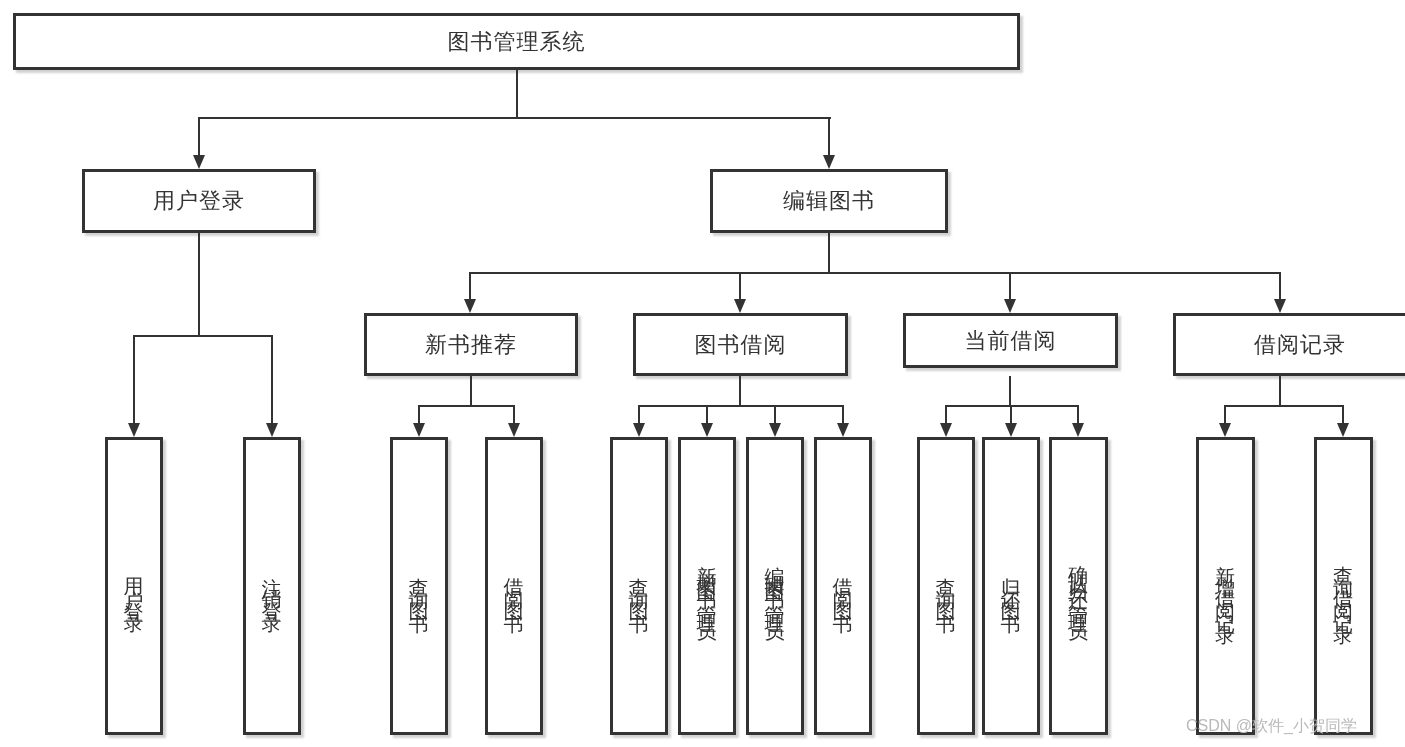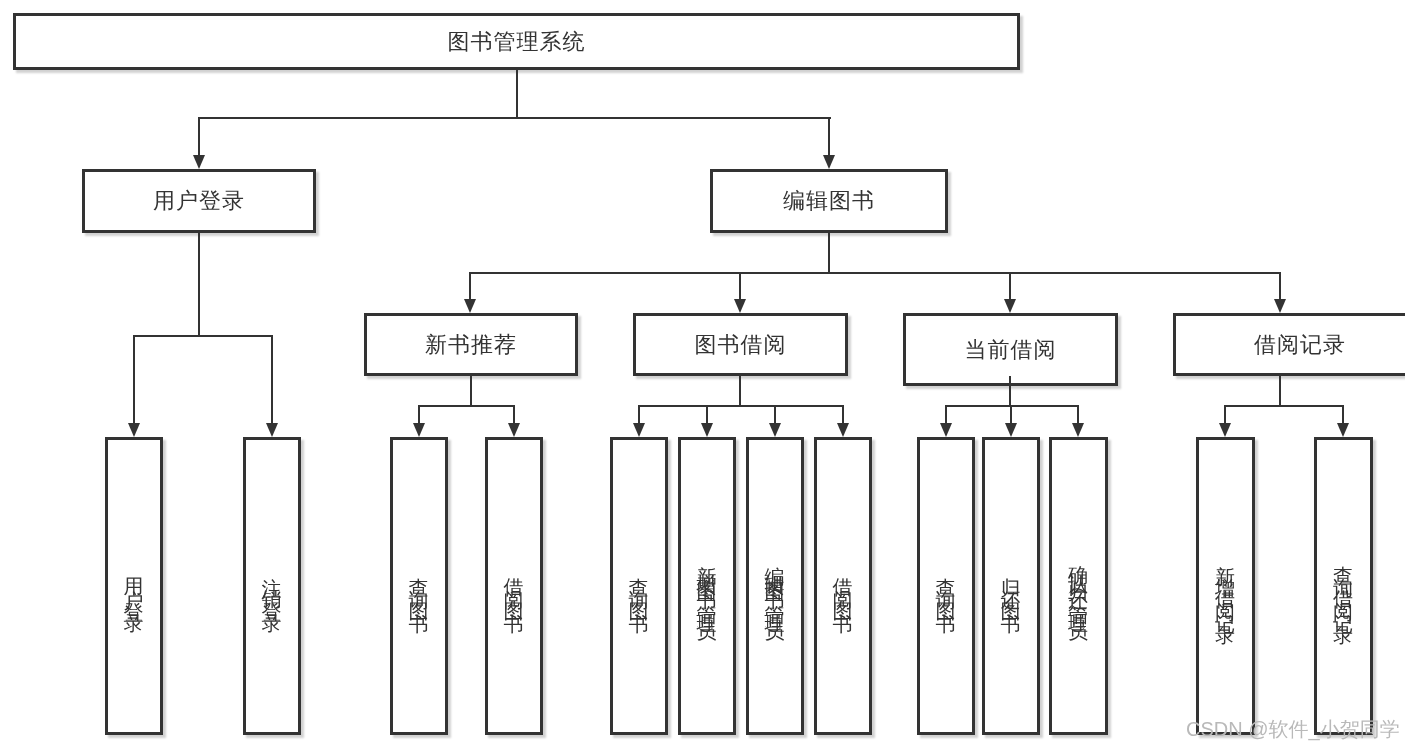--- a/index.html
+++ b/index.html
@@ -22,21 +22,21 @@
   }
   .box.v.long span { letter-spacing:8px; }
   .vl,.hl { position:absolute; background:var(--line,#333); }
   .ah {
     position:absolute; width:0; height:0;
     border-left:6px solid transparent; border-right:6px solid transparent;
     border-top:14px solid var(--line,#333);
   }
   .watermark {
     position:absolute; left:1186px; top:716px;
-    font-size:20px; color:var(--watermark,#bbb); white-space:nowrap;
+    font-size:16px; color:var(--watermark,#bbb); white-space:nowrap;
   }
 </style>
 </head>
 <body>
 
 <div class="canvas">
 
   <div class="box h" style="left:13px;top:13px;width:1007px;height:57px">
     <span>图书管理系统</span>
   </div>
@@ -47,21 +47,21 @@
   <div class="box h" style="left:710px;top:169px;width:238px;height:64px">
     <span>编辑图书</span>
   </div>
 
   <div class="box h" style="left:364px;top:313px;width:214px;height:63px">
     <span>新书推荐</span>
   </div>
   <div class="box h" style="left:633px;top:313px;width:215px;height:63px">
     <span>图书借阅</span>
   </div>
-  <div class="box h" style="left:903px;top:313px;width:215px;height:73px">
+  <div class="box h" style="left:903px;top:313px;width:215px;height:55px">
     <span>当前借阅</span>
   </div>
   <div class="box h" style="left:1173px;top:313px;width:254px;height:63px">
     <span>借阅记录</span>
   </div>
 
   <div class="box v" style="left:105px;top:437px;width:58px;height:298px">
     <span>用户登录</span>
   </div>
   <div class="box v" style="left:243px;top:437px;width:58px;height:298px">

